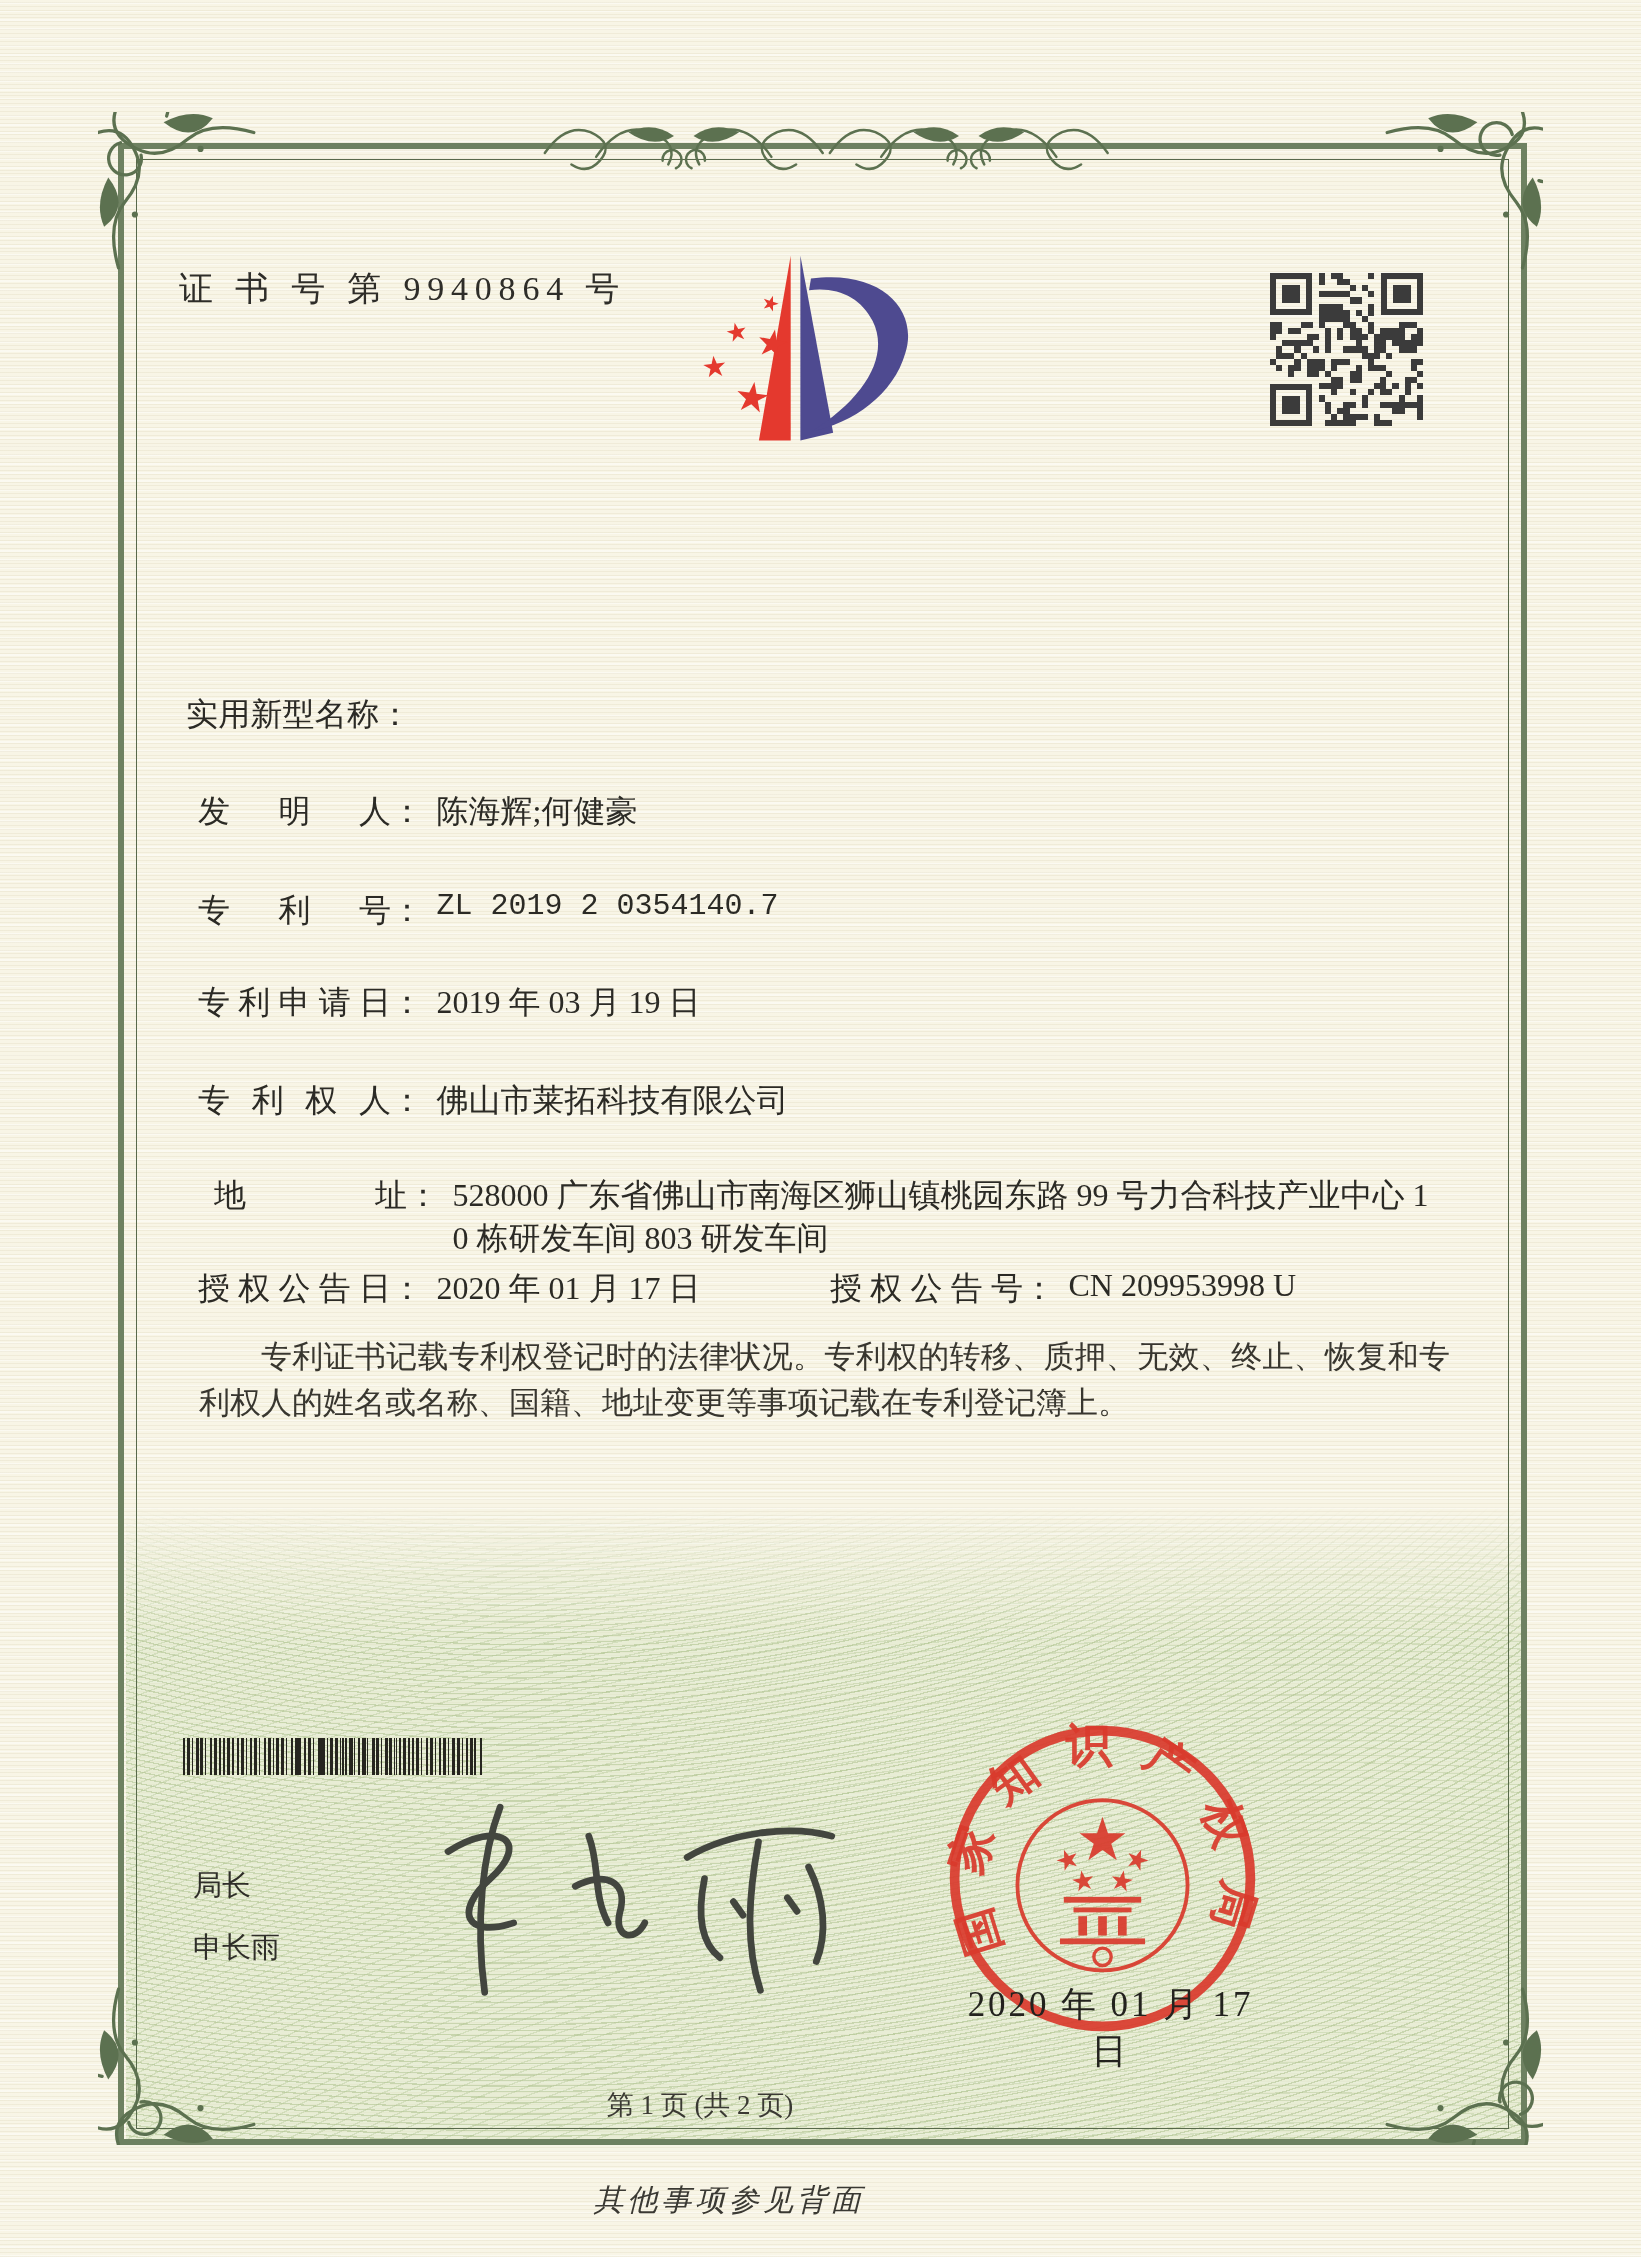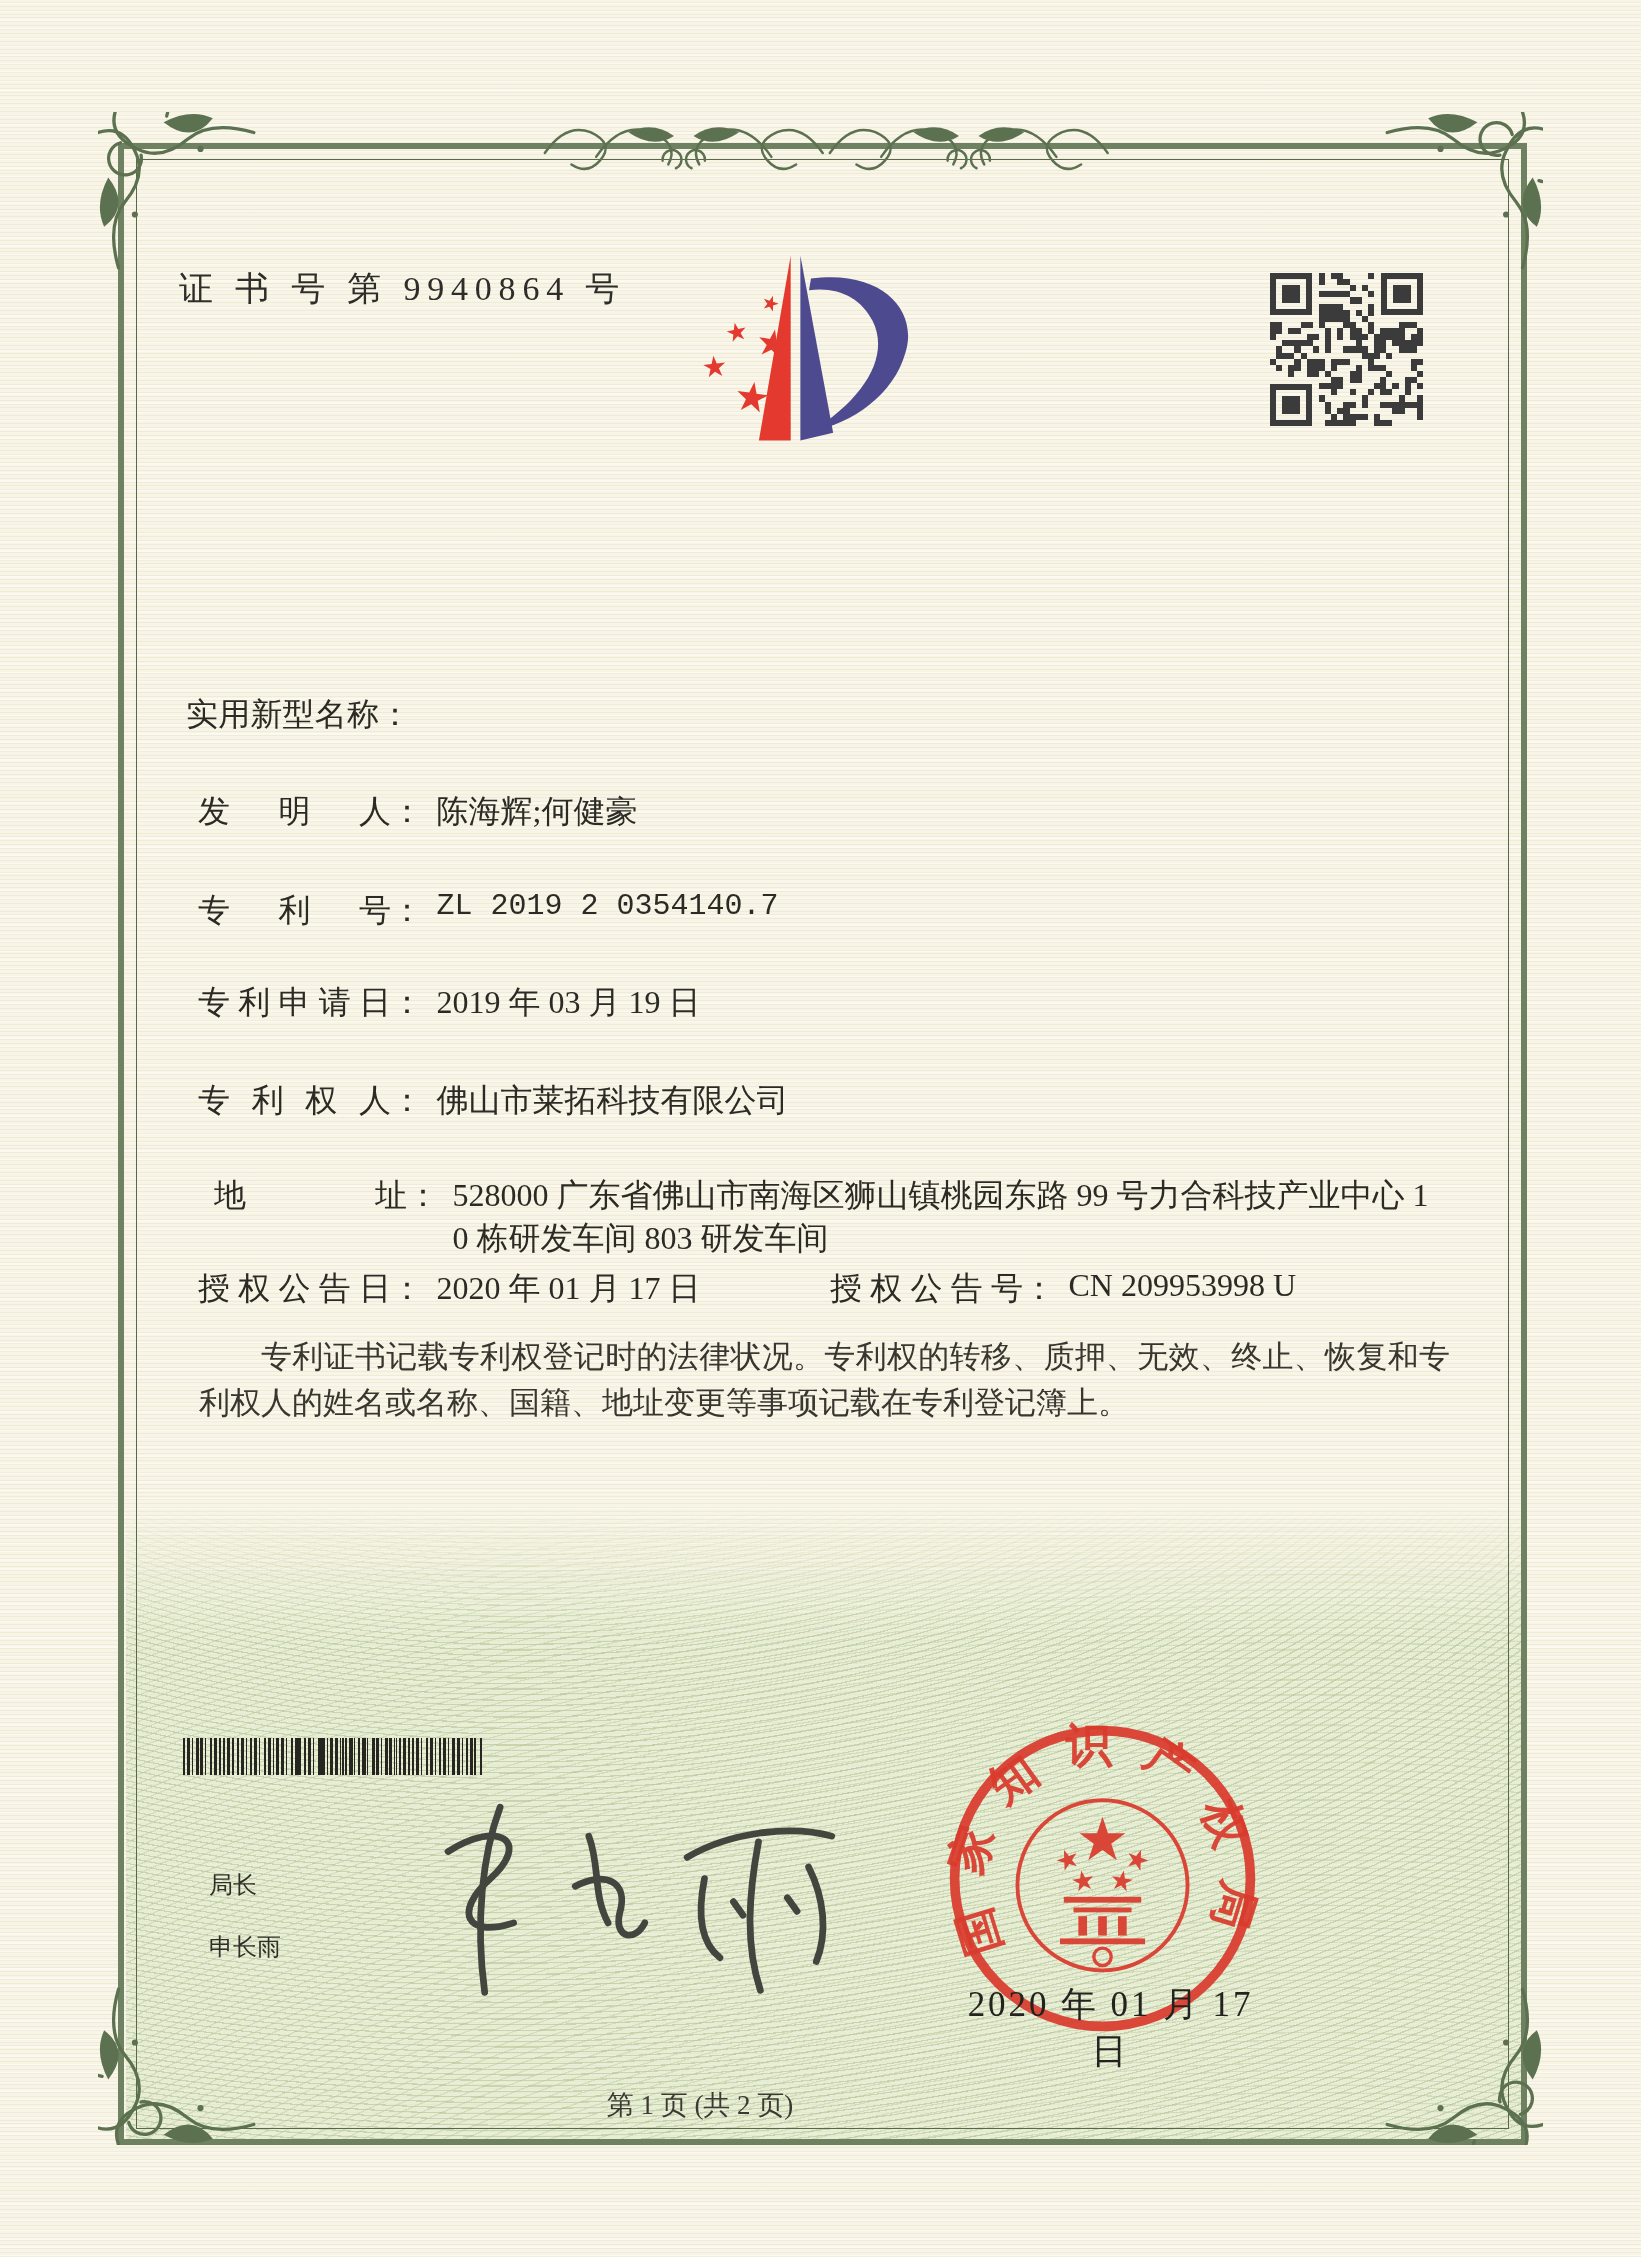--- a/index.html
+++ b/index.html
@@ -52,21 +52,21 @@
   .r7{top:1267px;} .pair{display:flex;} .pair1{width:632px;} 
   .paras{position:absolute;left:199px;width:1251px;top:1334px;font-size:31px;line-height:46px;
     text-align:justify;color:#38362f;}
   .paras p{margin:0;text-indent:2em;}
 
   .barcode{position:absolute;left:183px;top:1738px;width:301px;height:37px;
     background-image:
       repeating-linear-gradient(90deg,#26251f 0 1.9px,rgba(0,0,0,0) 1.9px 3.9px,#26251f 3.9px 6.8px,rgba(0,0,0,0) 6.8px 8.7px,#26251f 8.7px 9.7px,rgba(0,0,0,0) 9.7px 13.5px),
       repeating-linear-gradient(90deg,rgba(0,0,0,0) 0 4.8px,#26251f 4.8px 6.8px,rgba(0,0,0,0) 6.8px 15.4px,#26251f 15.4px 16.4px,rgba(0,0,0,0) 16.4px 22px);}
 
-  .officer{position:absolute;left:209px;top:1854px;font-size:24px;line-height:62px;color:#2f2e29;}
+  .officer{position:absolute;left:193px;top:1854px;font-size:29px;line-height:62px;color:#2f2e29;}
   .signature{position:absolute;left:386px;top:1786px;width:502px;height:241px;color:#43463f;}
   .seal{position:absolute;left:943px;top:1719px;width:319px;height:319px;}
   .seal-date{position:absolute;left:956px;top:1981px;width:309px;text-align:center;
     font-size:35px;letter-spacing:2.9px;color:#23221e;}
 
   .page-num{position:absolute;left:198px;width:1004px;top:2087px;text-align:center;font-size:27px;color:#3a3933;}
   .back-note{position:absolute;left:198px;width:1062px;top:2180px;text-align:center;font-size:30px;
     font-style:italic;letter-spacing:3.9px;color:#3a3933;}
 </style>
 </head>
@@ -439,15 +439,16 @@
         <rect x="-4.5" y="32" width="9" height="20"></rect>
         <rect x="16" y="32" width="9" height="20"></rect>
         <rect x="-44" y="55" width="88" height="6"></rect>
         <circle cy="74" r="9" fill="none" stroke="#d93a2c" stroke-width="3.5"></circle>
       </g>
     </svg>
   </div>
   <div class="seal-date">2020 年 01 月 17 日</div>
 
   <div class="page-num">第 1 页 (共 2 页)</div>
+  <div class="back-note">其他事项参见背面</div>
 
 </div>
 
 
 </body></html>

